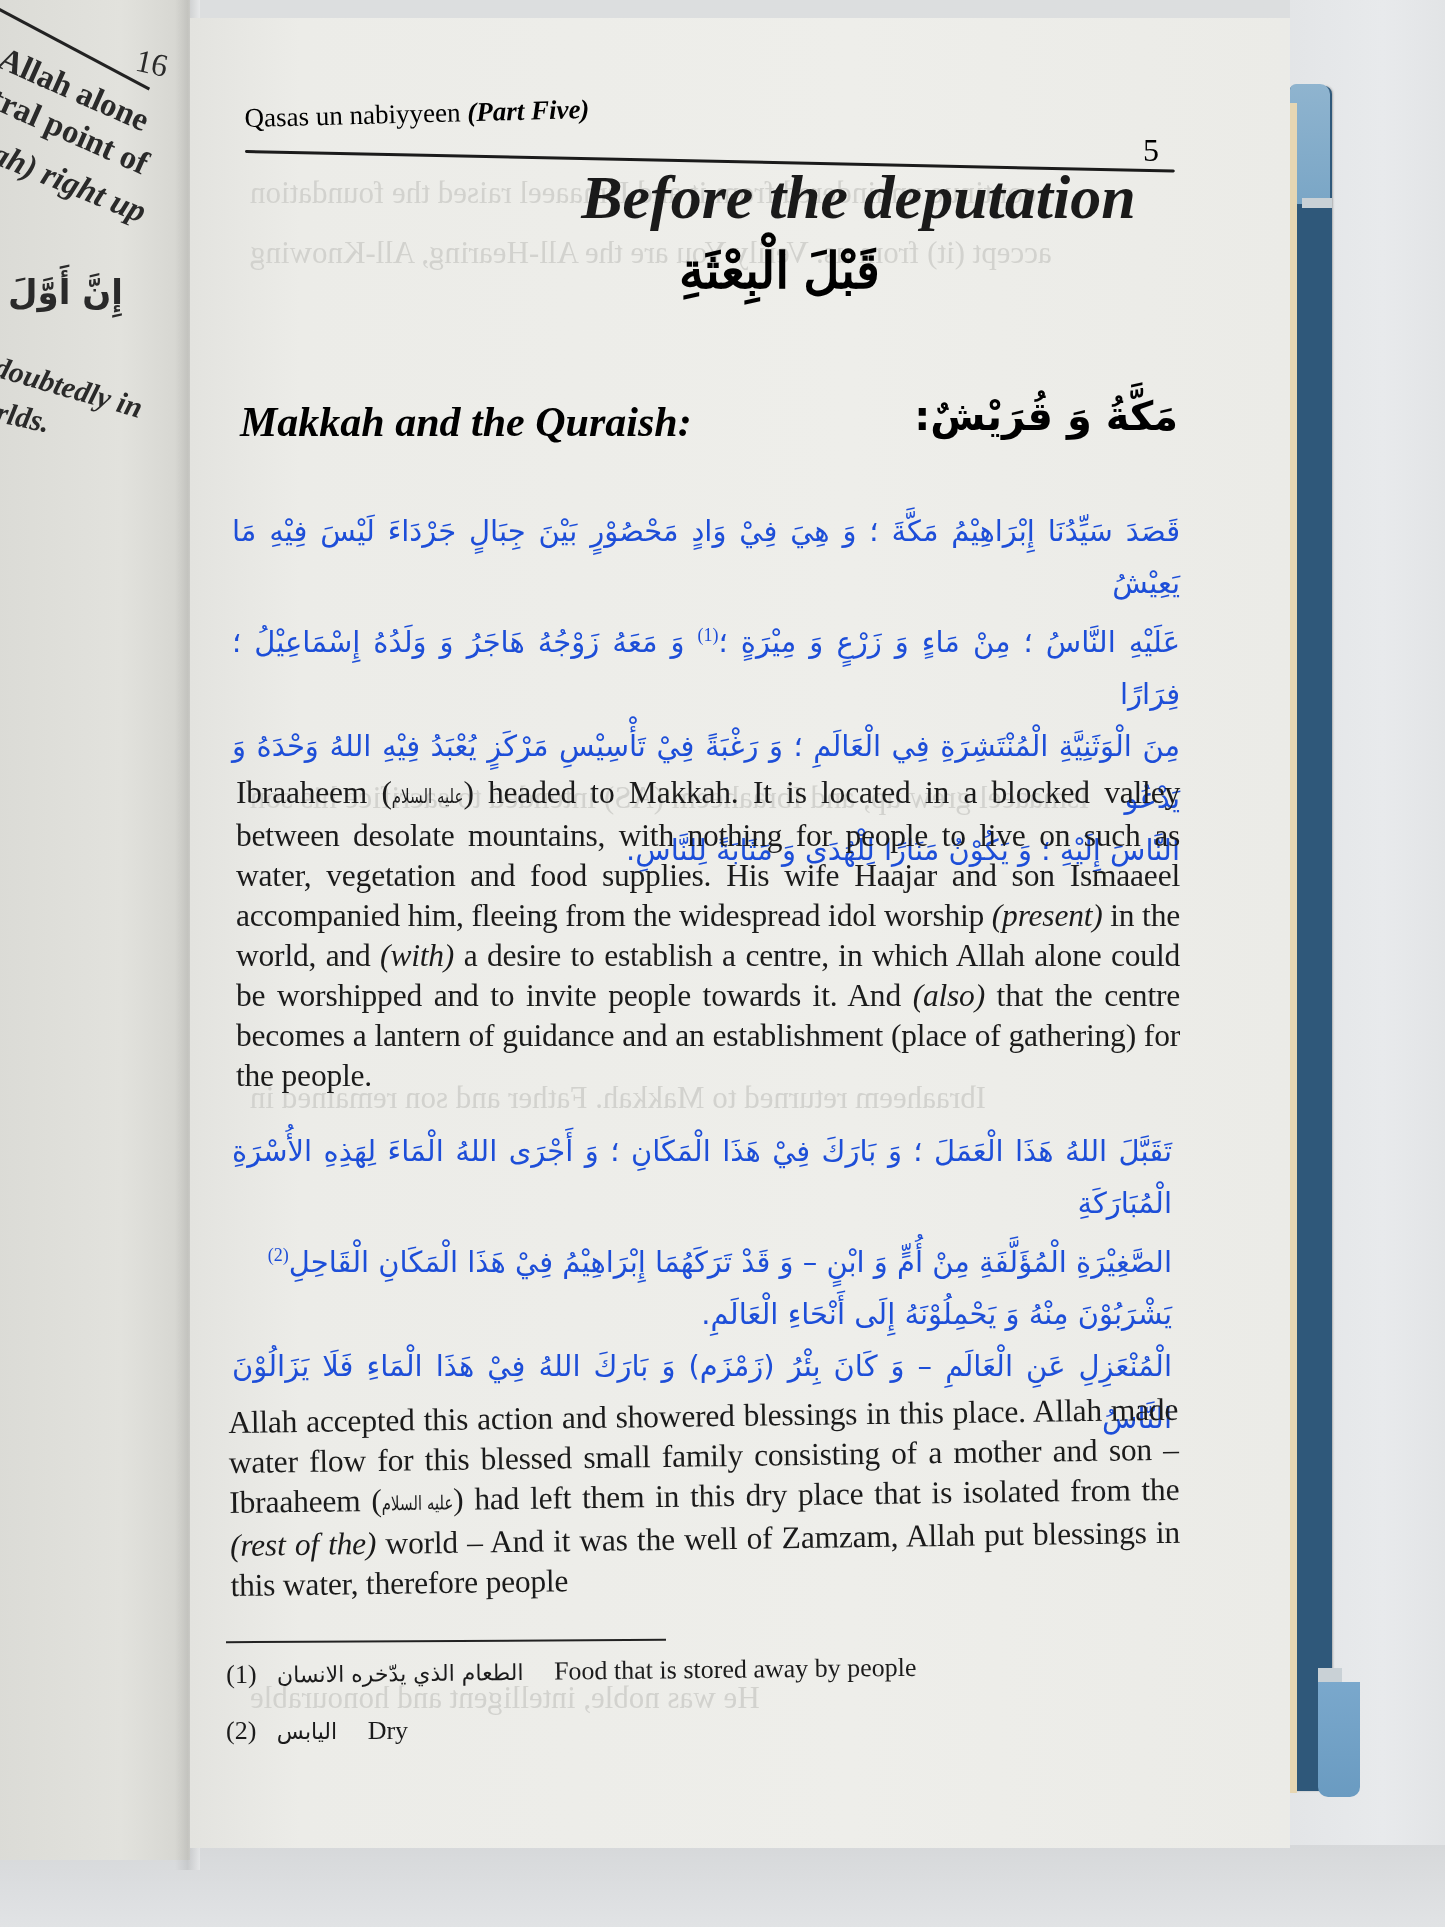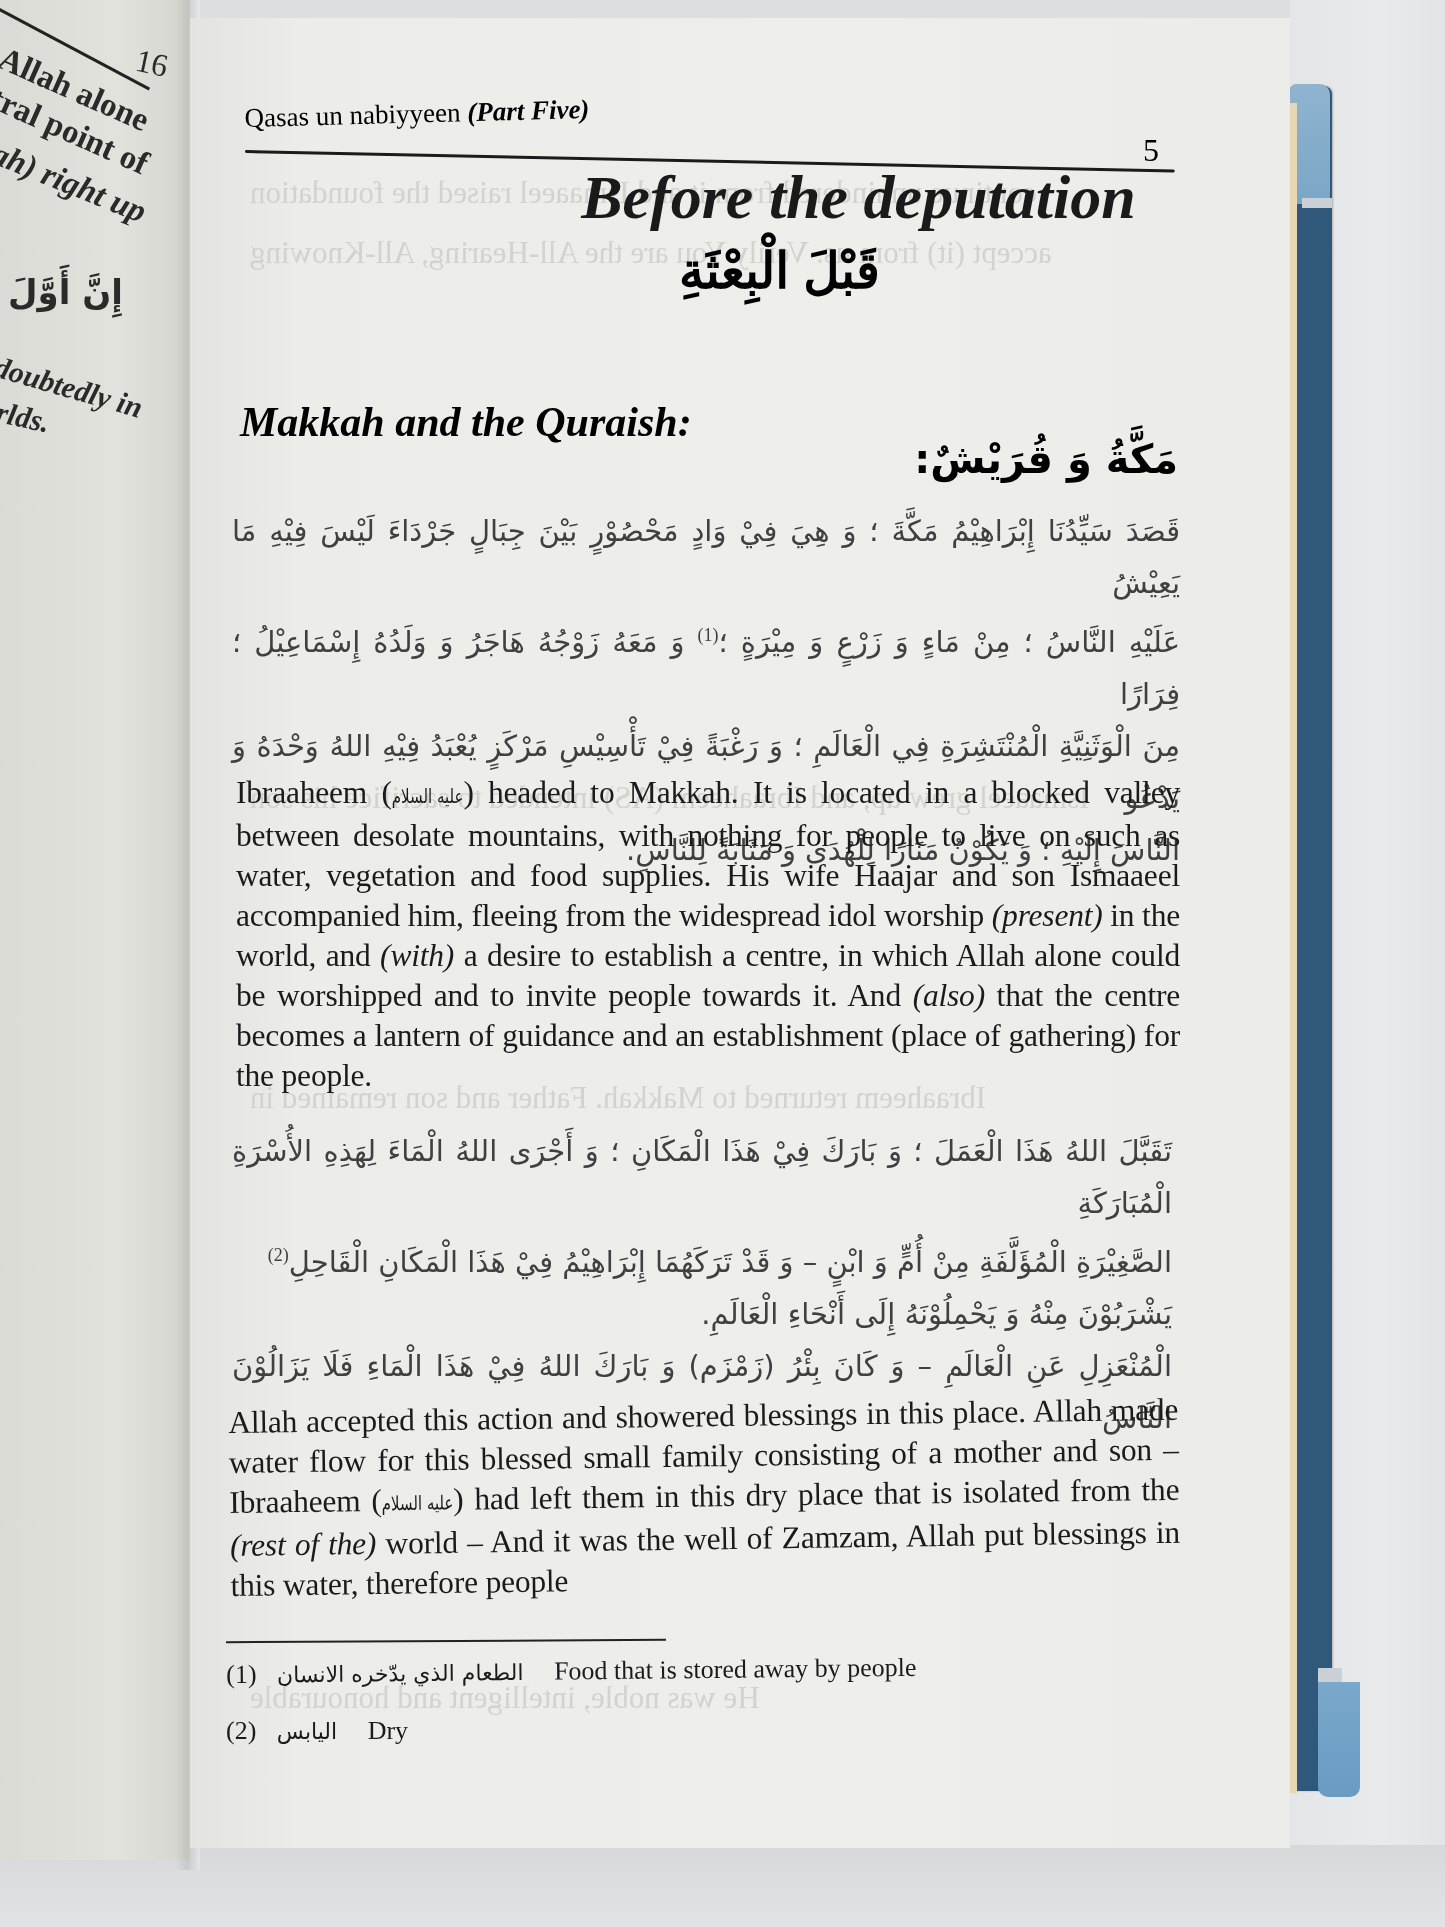--- a/index.html
+++ b/index.html
@@ -85,26 +85,26 @@
   .title span { display: inline-block; margin-left: 272px; }
   .title-ar {
     position: absolute; left: 560px; top: 242px; width: 320px; text-align: right;
     font-size: 50px; font-family: Liberation Sans, sans-serif; font-weight: bold; direction: rtl;
   }
   .section-head {
     position: absolute; left: 240px; top: 398px; font-size: 42px; font-weight: bold; font-style: italic;
   }
   .section-ar {
     position: absolute; right: 267px; top: 393px; font-size: 40px; font-weight: bold;
-    font-family: "DejaVu Sans", sans-serif; direction: rtl; margin-top: 43px;
+    font-family: "DejaVu Sans", sans-serif; direction: rtl;
   }
   .ar-block {
     position: absolute; left: 232px; width: 948px; direction: rtl; text-align: justify;
     text-align-last: right;
-    font-family: "DejaVu Sans", sans-serif; font-size: 29px; line-height: 52px; color: #404040;
+    font-family: "DejaVu Sans", sans-serif; font-size: 29px; line-height: 52px; color: #1d4ed8;
   }
   .ar-block sup, .en-block sup { font-size: 18px; font-family: "Liberation Serif", serif; }
   .en-block {
     position: absolute; left: 236px; width: 944px; text-align: justify;
     font-size: 31.5px; line-height: 40px; color: #1b1b1b;
     font-family: "Liberation Serif", serif;
     letter-spacing: -0.2px;
   }
   .en-block i { font-style: italic; }
   .honorific {

